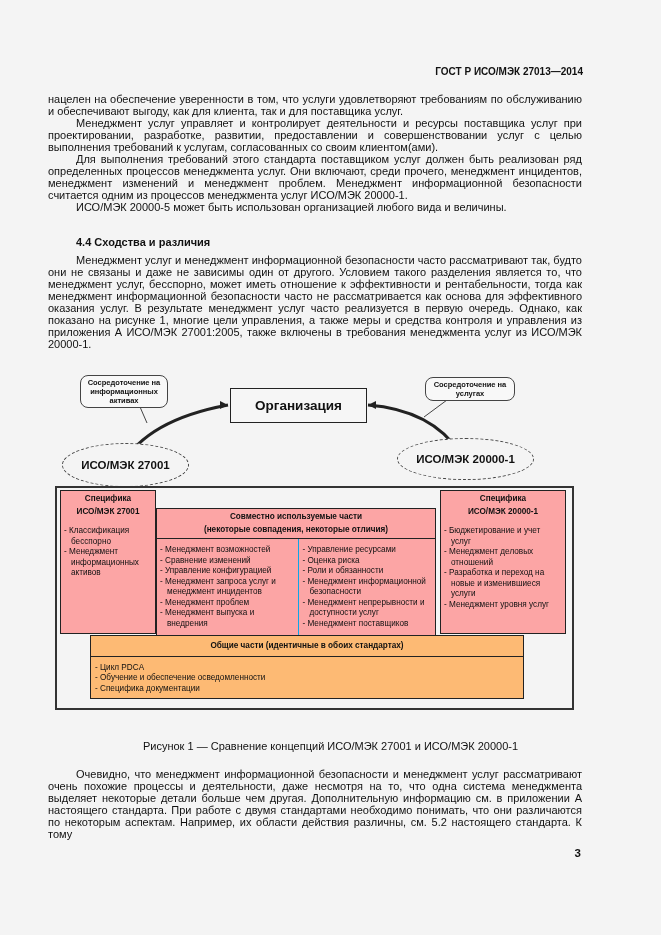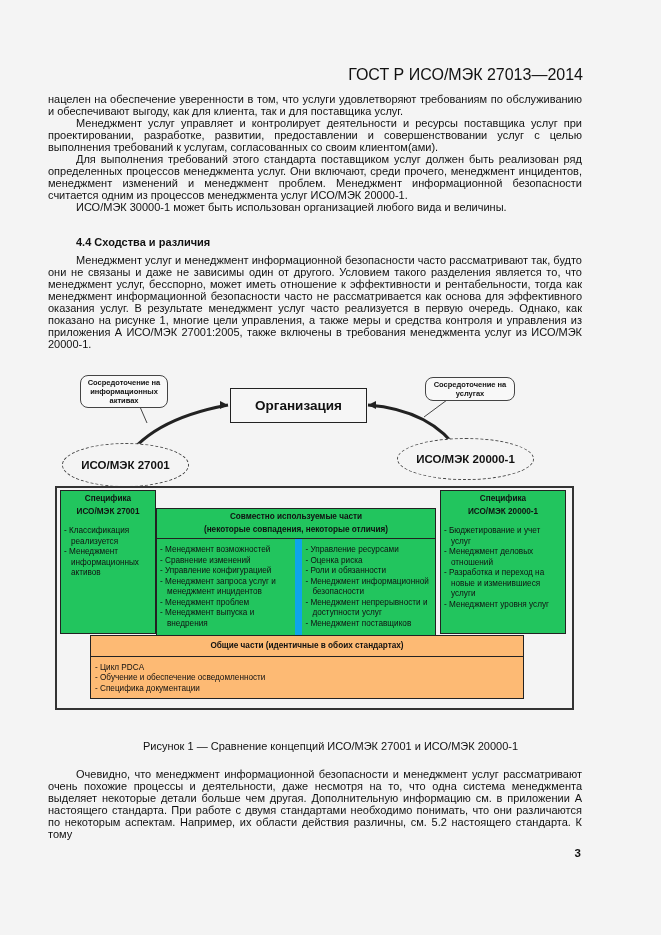--- a/index.html
+++ b/index.html
@@ -1,51 +1,51 @@
 <!DOCTYPE html>
 <html><head>
 <meta charset="utf-8">
 <style>
   html, body { margin: 0; padding: 0; }
   body {
     width: 661px; height: 935px; background: #f4f4f4; position: relative; overflow: hidden;
     font-family: "Liberation Sans", sans-serif; color: #111;
   }
-  .hdr { position: absolute; top: 66px; right: 78px; font-size: 16px; font-weight: normal; }
+  .hdr { position: absolute; top: 66px; right: 78px; font-size: 10px; font-weight: bold; }
   .txt { position: absolute; left: 48px; width: 534px; font-size: 11px; line-height: 12px; text-align: justify; }
   .txt p { margin: 0; }
   .ind { text-indent: 28px; }
   .sect { position: absolute; left: 76px; top: 236px; font-size: 11px; font-weight: bold; }
   .fig { position: absolute; left: 52px; top: 365px; width: 530px; height: 355px; }
   .orgbox { position: absolute; left: 178px; top: 23px; width: 135px; height: 33px; border: 1px solid #222;
     background: #f6f6f6; display:flex; align-items:center; justify-content:center; font-weight: bold; font-size: 13.5px; }
   .ellipse { position: absolute; border: 1px dashed #444; border-radius: 50%; background: #f4f4f4;
     display:flex; align-items:center; justify-content:center; font-weight: bold; font-size: 11.5px; }
   .callout { position: absolute; border: 1px solid #444; border-radius: 8px; background: #f8f8f8;
     font-size: 7.5px; font-weight: bold; text-align: center; line-height: 9px; padding: 2px 3px; }
   .frame { position: absolute; left: 3px; top: 121px; width: 515px; height: 220px; border: 2px solid #333; border-style: double; }
-  .col { position: absolute; border: 1.5px solid #222; background: #22c55e; font-size: 8.2px; line-height: 10.5px; }
+  .col { position: absolute; border: 1.5px solid #222; background: #fca5a5; font-size: 8.2px; line-height: 10.5px; }
   .col .h { text-align: center; font-weight: bold; line-height: 16px; }
   .col ul { list-style: none; margin: 0; padding: 0 3px; }
   .col li { padding-left: 7px; text-indent: -7px; }
   .common { position: absolute; left: 38px; top: 270px; width: 432px; height: 62px; border: 1.5px solid #222; background:#fdba74; font-size: 8.2px; line-height: 10.5px; }
   .common .h { text-align:center; font-weight:bold; padding: 5px 0 4px; border-bottom: 1px solid #222; }
   .caption { position: absolute; left: 0; width: 661px; top: 740px; text-align:center; font-size: 11px; }
   .pagenum { position: absolute; right: 80px; top: 847px; font-size: 11.5px; font-weight: bold; }
 </style>
 </head>
 <body>
 
 <div class="hdr">ГОСТ Р ИСО/МЭК 27013—2014</div>
 
 <div class="txt" style="top:93px;">
   <p>нацелен на обеспечение уверенности в том, что услуги удовлетворяют требованиям по обслуживанию и обеспечивают выгоду, как для клиента, так и для поставщика услуг.</p>
   <p class="ind">Менеджмент услуг управляет и контролирует деятельности и ресурсы поставщика услуг при проектировании, разработке, развитии, предоставлении и совершенствовании услуг с целью выполнения требований к услугам, согласованных со своим клиентом(ами).</p>
   <p class="ind">Для выполнения требований этого стандарта поставщиком услуг должен быть реализован ряд определенных процессов менеджмента услуг. Они включают, среди прочего, менеджмент инцидентов, менеджмент изменений и менеджмент проблем. Менеджмент информационной безопасности считается одним из процессов менеджмента услуг ИСО/МЭК 20000-1.</p>
-  <p class="ind">ИСО/МЭК 30000-1 может быть использован организацией любого вида и величины.</p>
+  <p class="ind">ИСО/МЭК 20000-5 может быть использован организацией любого вида и величины.</p>
 </div>
 
 <div class="sect">4.4 Сходства и различия</div>
 
 <div class="txt ind" style="top:254px;">Менеджмент услуг и менеджмент информационной безопасности часто рассматривают так, будто они не связаны и даже не зависимы один от другого. Условием такого разделения является то, что менеджмент услуг, бесспорно, может иметь отношение к эффективности и рентабельности, тогда как менеджмент информационной безопасности часто не рассматривается как основа для эффективного оказания услуг. В результате менеджмент услуг часто реализуется в первую очередь. Однако, как показано на рисунке 1, многие цели управления, а также меры и средства контроля и управления из приложения А ИСО/МЭК 27001:2005, также включены в требования менеджмента услуг из ИСО/МЭК 20000-1.</div>
 
 <div class="fig">
   <svg width="530" height="120" style="position:absolute;left:0;top:0;">
     <path d="M70,100 Q95,55 176,40" stroke="#222" stroke-width="3" fill="none"></path>
     <polygon points="176,40 168,36 168,44" fill="#222"></polygon>
@@ -59,30 +59,30 @@
   <div class="orgbox">Организация</div>
   <div class="ellipse" style="left:10px;top:78px;width:125px;height:42px;">ИСО/МЭК 27001</div>
   <div class="ellipse" style="left:345px;top:73px;width:135px;height:40px;">ИСО/МЭК 20000-1</div>
 
   <div class="frame"></div>
 
   <div class="col" style="left:8px;top:125px;width:94px;height:142px;">
     <div class="h">Специфика</div>
     <div class="h" style="margin-top:-3px;margin-bottom:6px;">ИСО/МЭК 27001</div>
     <ul>
-      <li>- Классификация реализуется</li>
+      <li>- Классификация бесспорно</li>
       <li>- Менеджмент информационных активов</li>
     </ul>
   </div>
 
   <div class="col" style="left:104px;top:125px;width:278px;height:142px;margin-top:18px;">
     <div class="h">Совместно используемые части</div>
     <div class="h" style="margin-top:-3px;border-bottom:1px solid #222;">(некоторые совпадения, некоторые отличия)</div>
     <div style="display:flex;height:107px;">
-      <ul style="width:138px;border-right:7px solid #0ea5e9;padding-top:6px;">
+      <ul style="width:138px;border-right:1px solid #0ea5e9;padding-top:6px;">
         <li>- Менеджмент возможностей</li>
         <li>- Сравнение изменений</li>
         <li>- Управление конфигурацией</li>
         <li>- Менеджмент запроса услуг и менеджмент инцидентов</li>
         <li>- Менеджмент проблем</li>
         <li>- Менеджмент выпуска и внедрения</li>
       </ul>
       <ul style="width:132px;padding-top:6px;">
         <li>- Управление ресурсами</li>
         <li>- Оценка риска</li>

